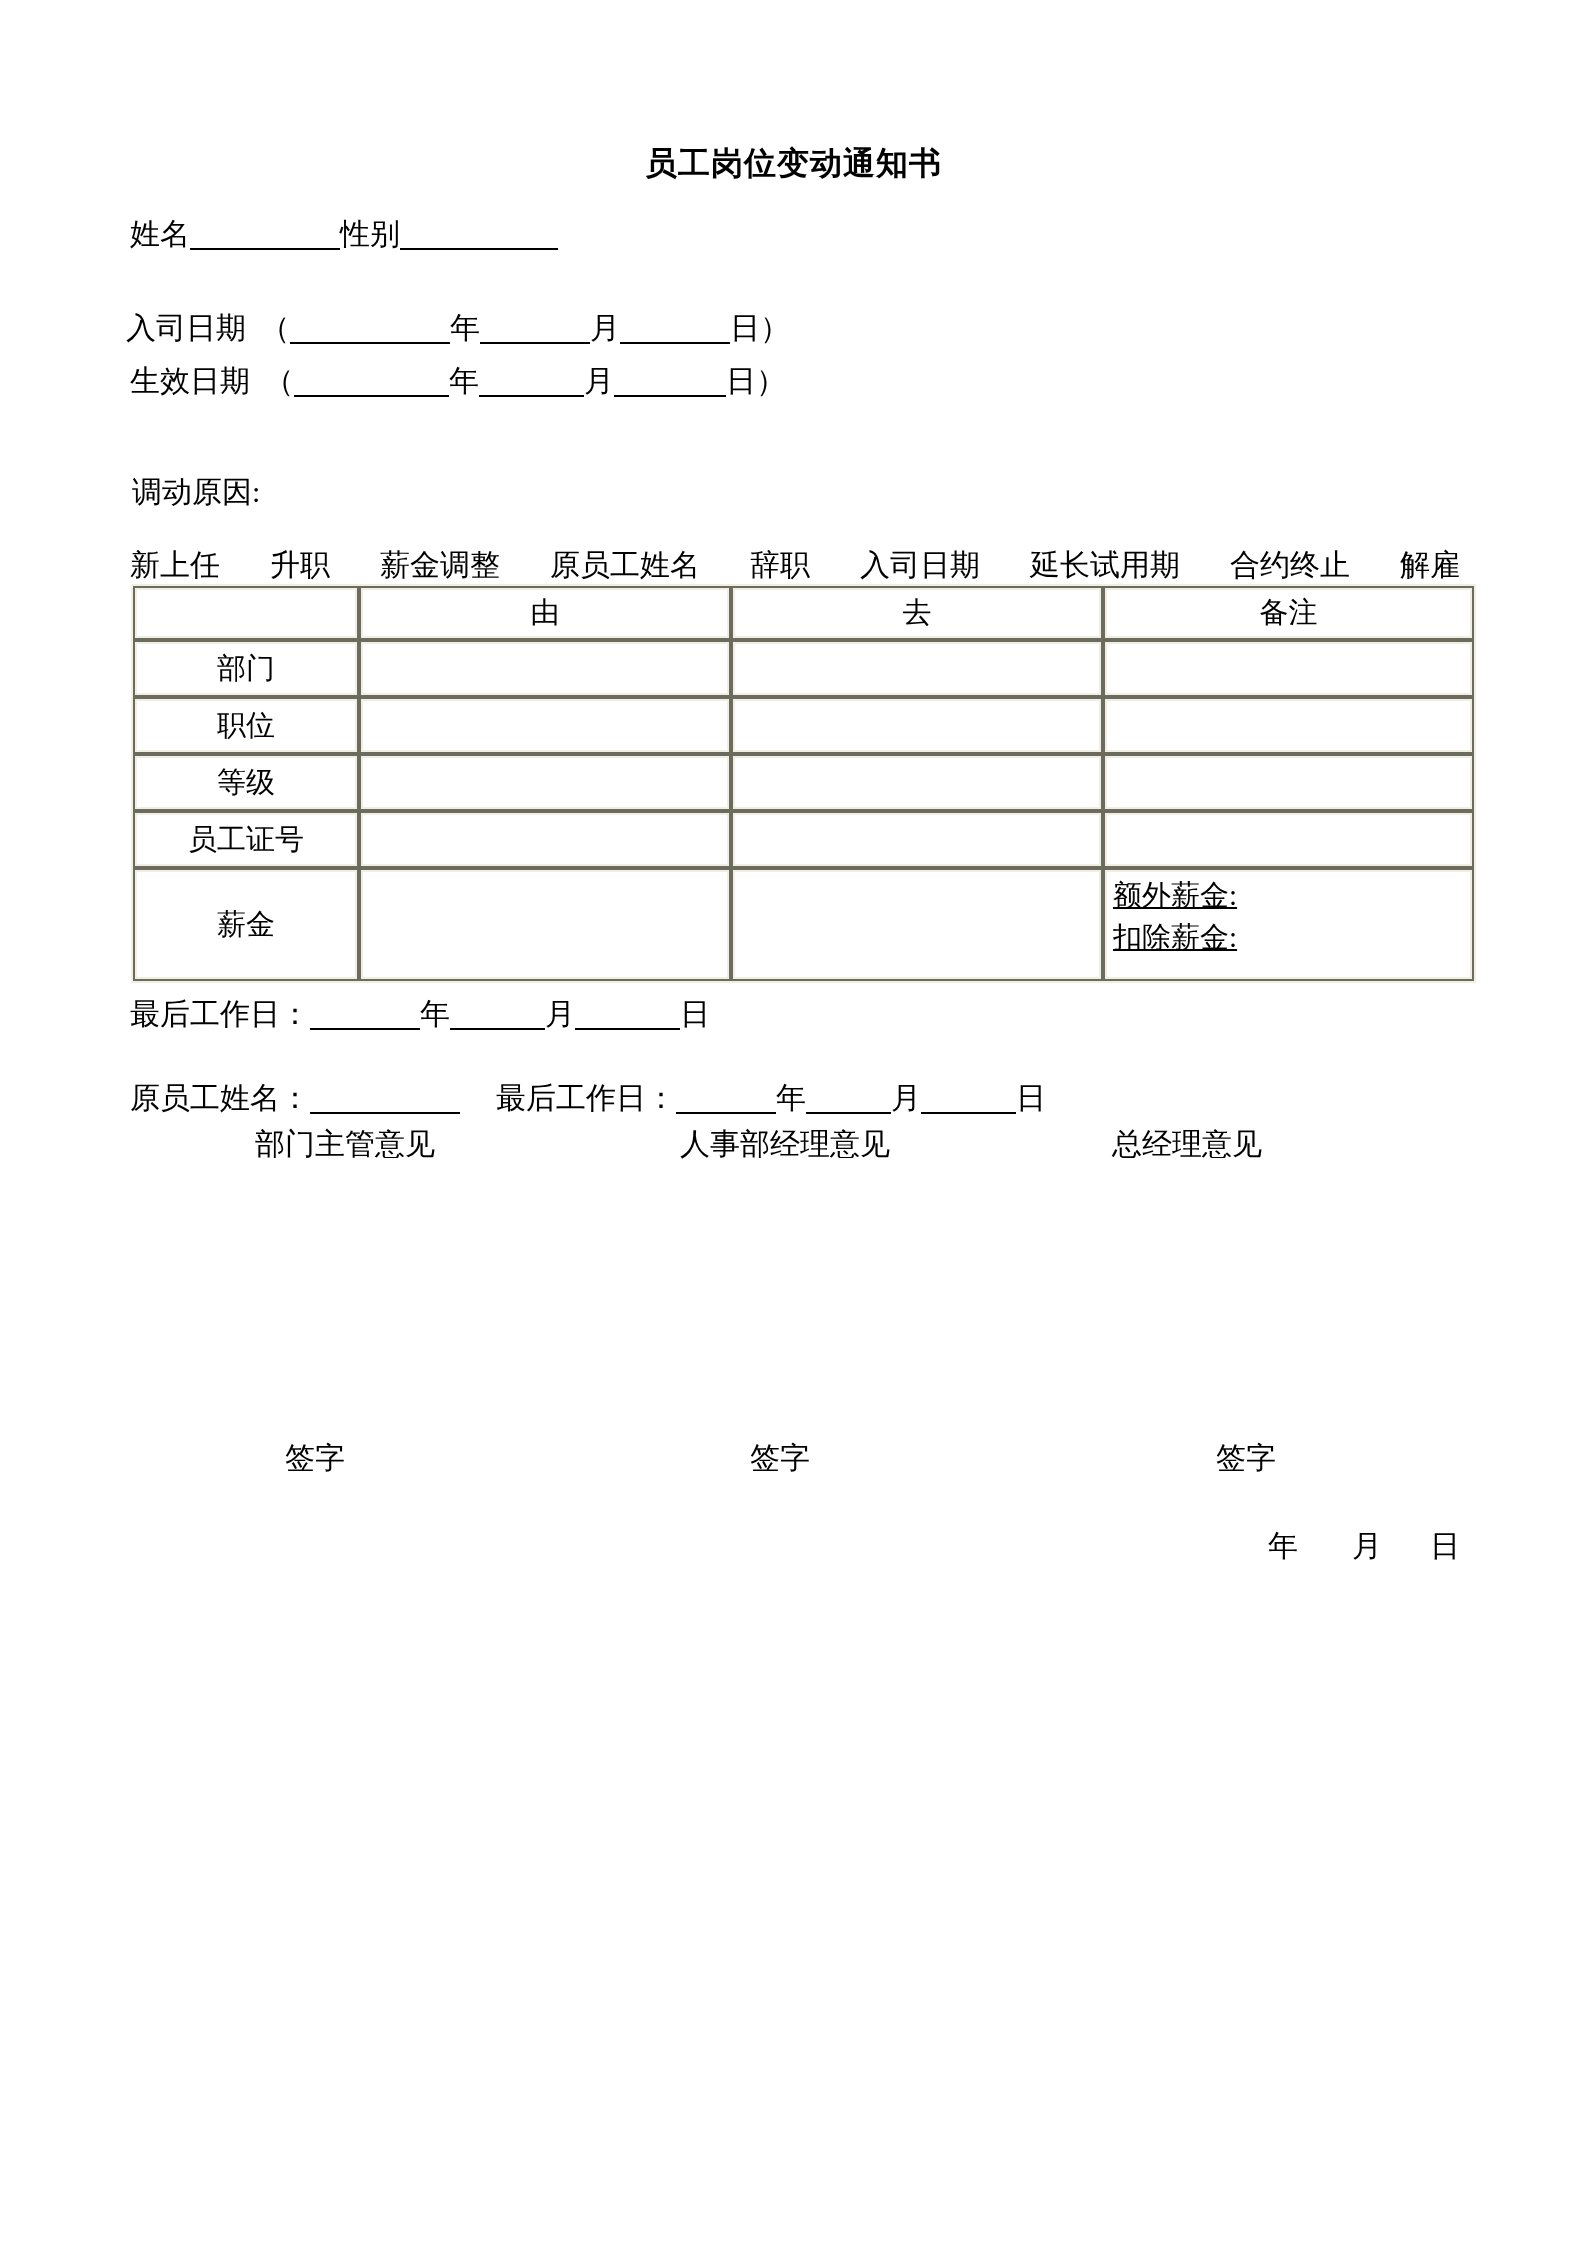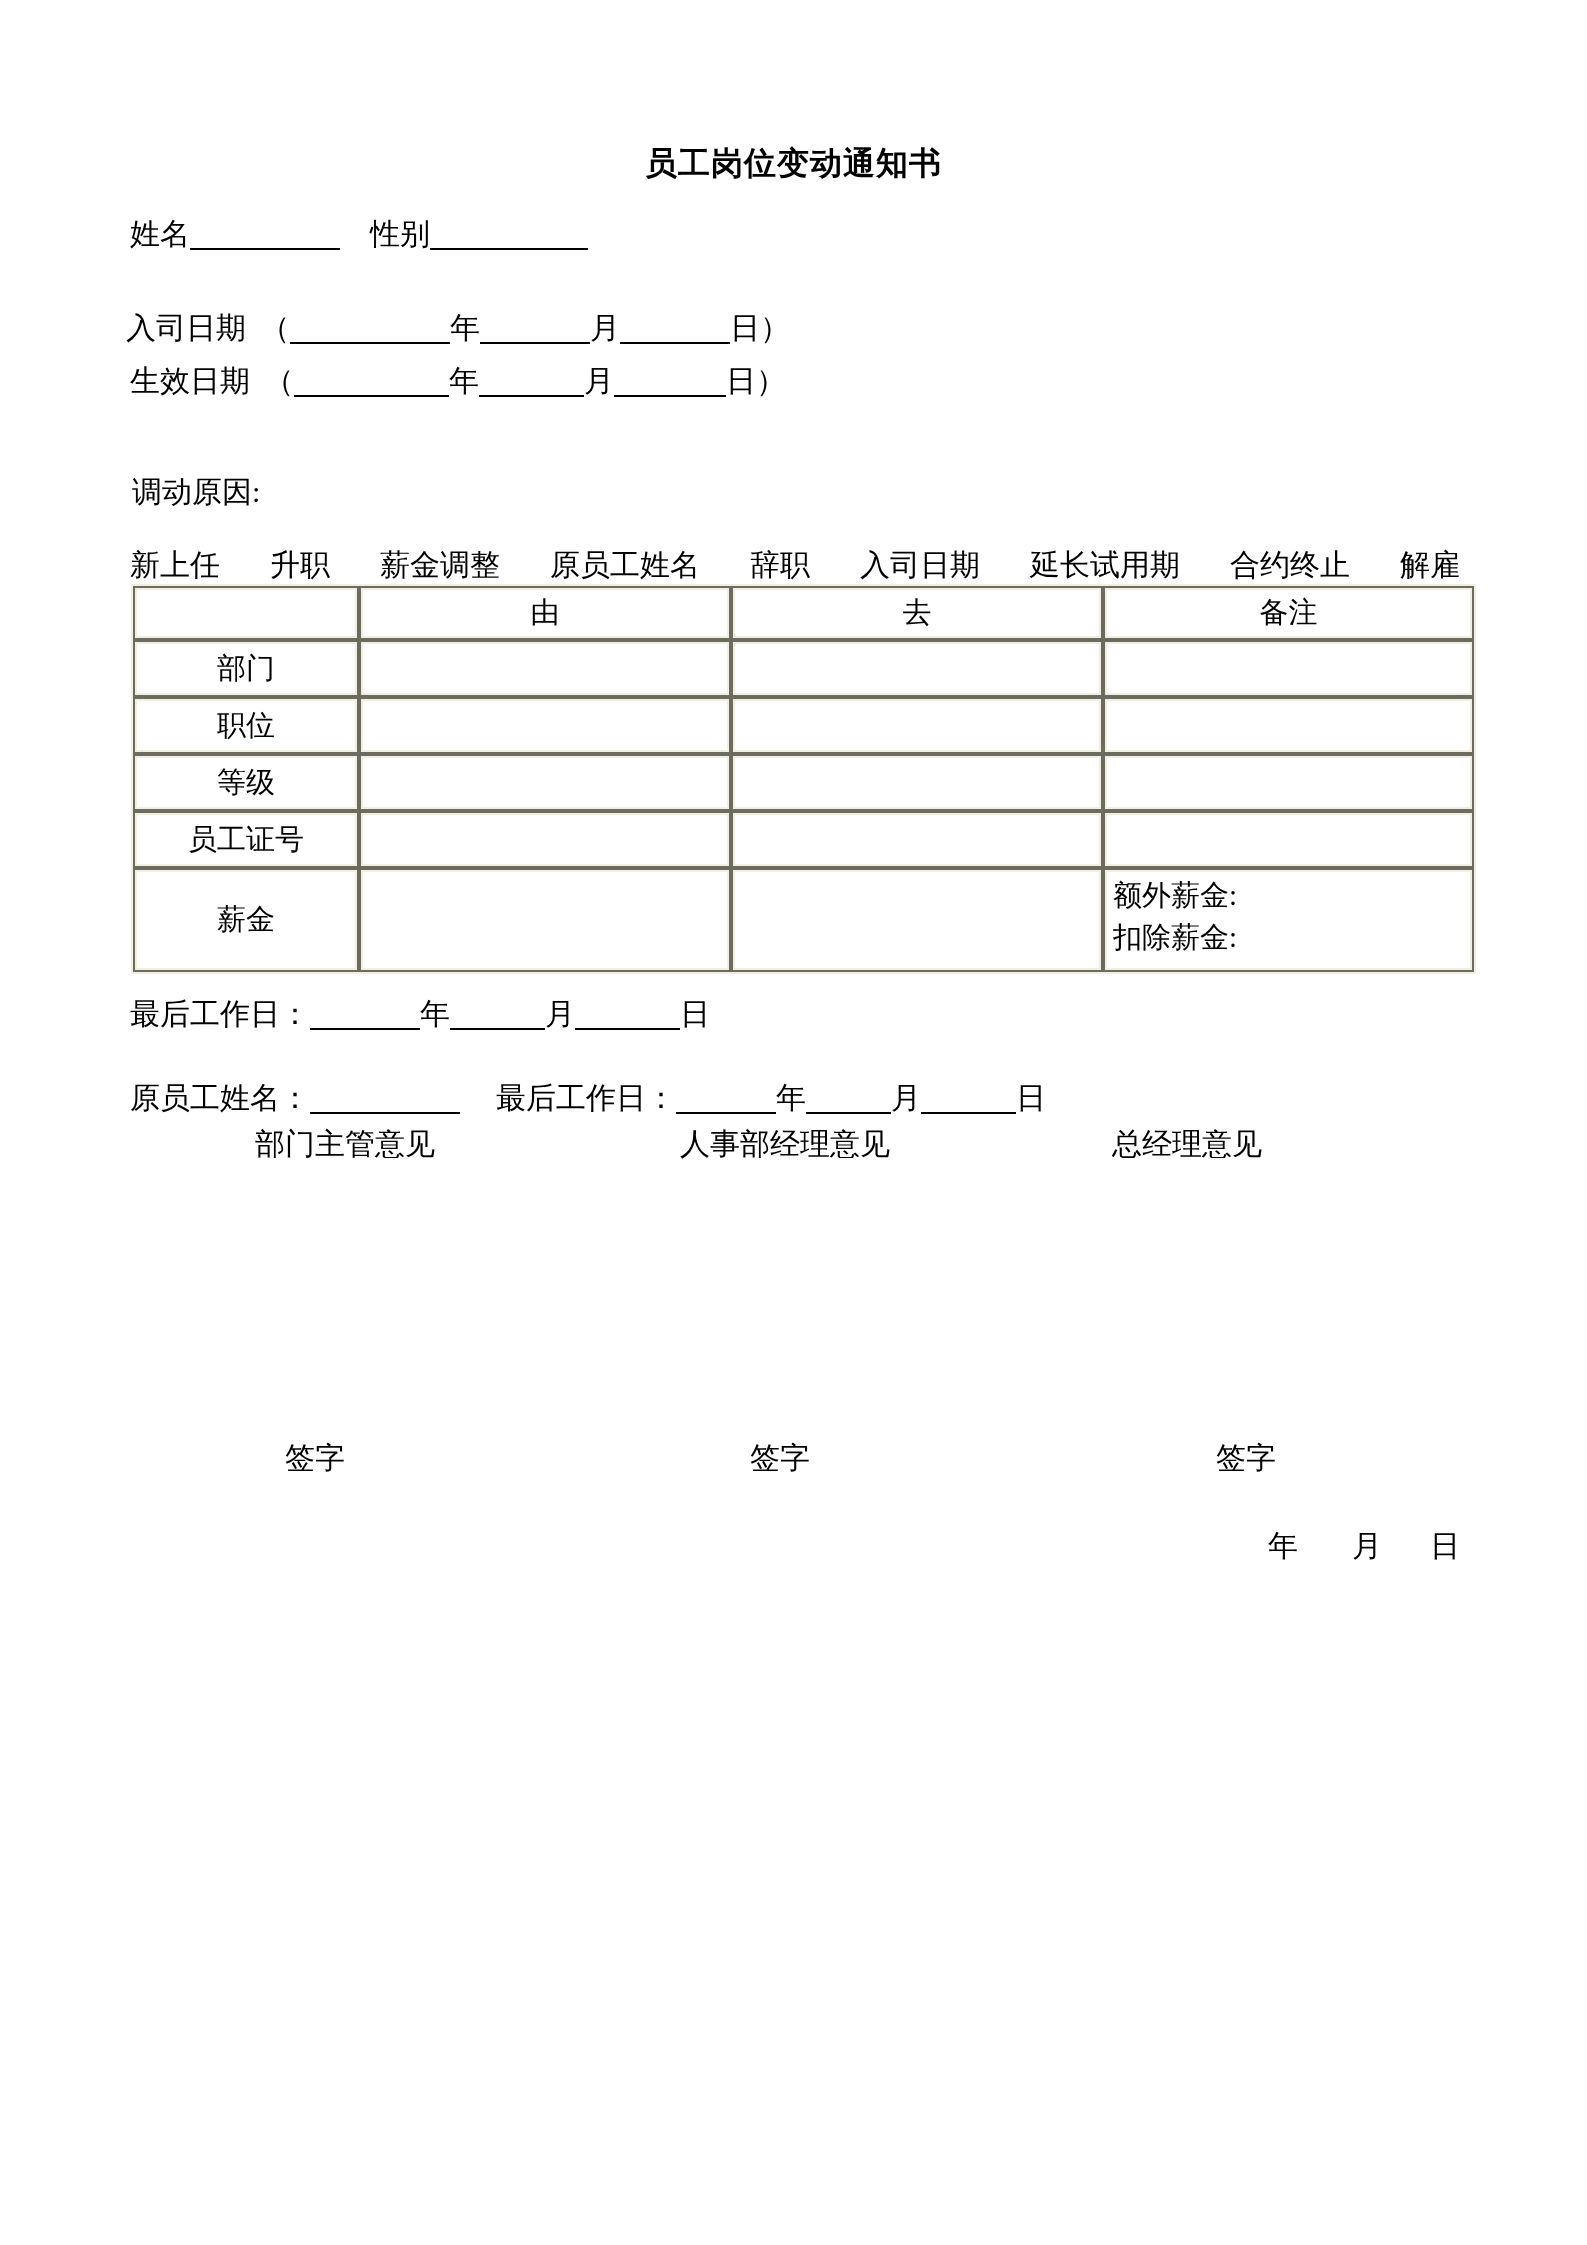--- a/index.html
+++ b/index.html
@@ -20,21 +20,21 @@
     letter-spacing:1px;
   }
   
   .bl {
     display:inline-block;
     height:4px;
     border-bottom:2px solid #000;
     vertical-align:-6px;
   }
   .gap14 { margin-left:14px; }
-  .gap30 { margin-left:30px; }
+  .gap30 { }
   .gap36 { margin-left:36px; }
   .reasons {
     top:505px; left:130px; width:1330px;
     display:flex; justify-content:space-between;margin-top:40px;
   }
   table.grid {
     position:absolute;
     top:586px; left:133px;
     width:1325px;
     border-collapse:separate; border-spacing:0;
@@ -47,22 +47,23 @@
     background:#ffffff;
     font-size:29px;
     text-align:center;
     vertical-align:middle;
     padding:0;
     overflow:hidden;
   }
   .grid .remark-cell {
     text-align:left;
     vertical-align:top;
-    padding:4px 4px 12px 8px;
+    padding:4px 4px 21px 8px;
     line-height:42px;
+    text-decoration:underline;
   }
   .col-label { width:222px; }
   .col-from  { width:368px; }
   .col-to    { width:368px; }
   .col-remark{ width:367px; }
   .row-h  { height:54px; }
   .row-d  { height:57px; }
   .row-s  { height:88px; }
 </style>
 </head>

